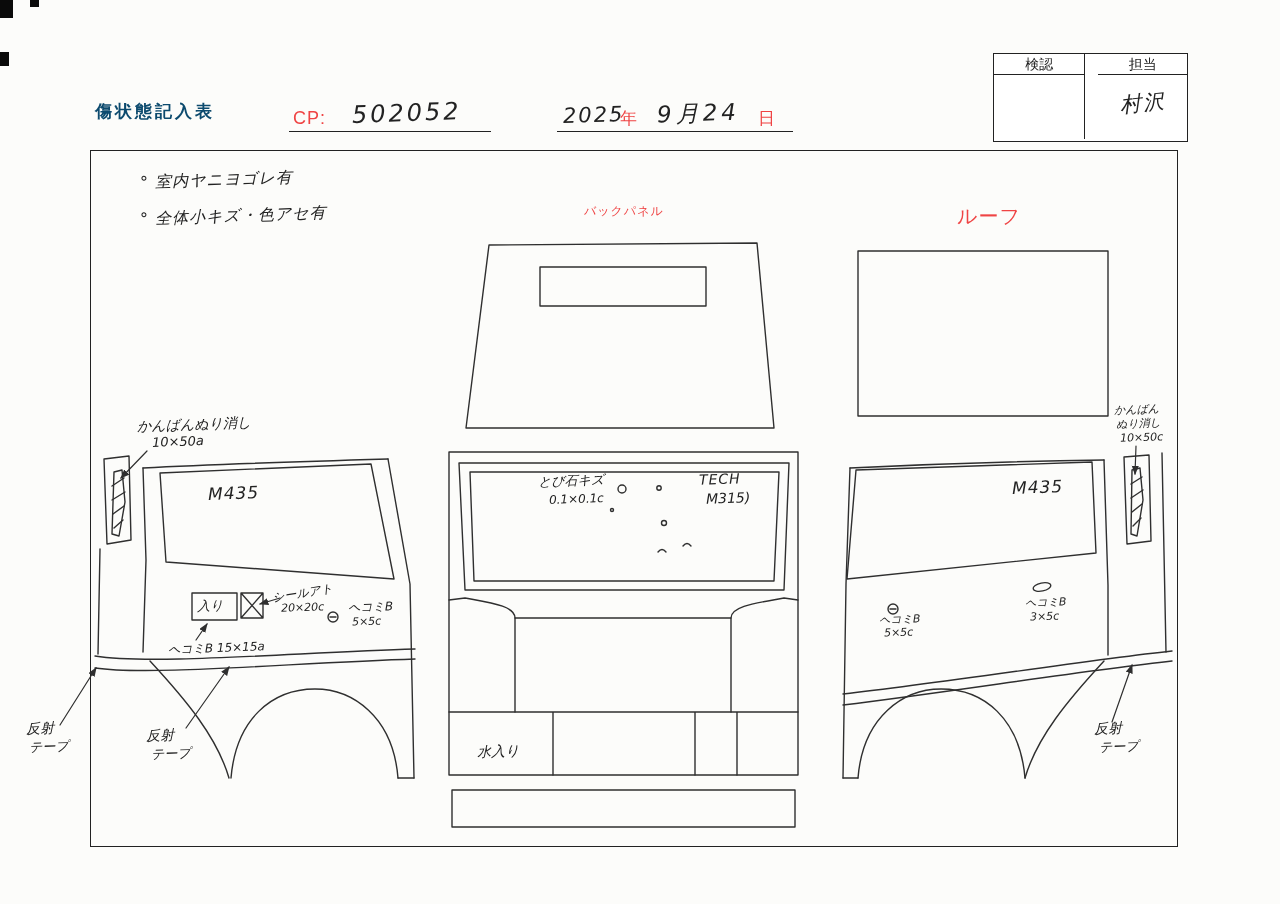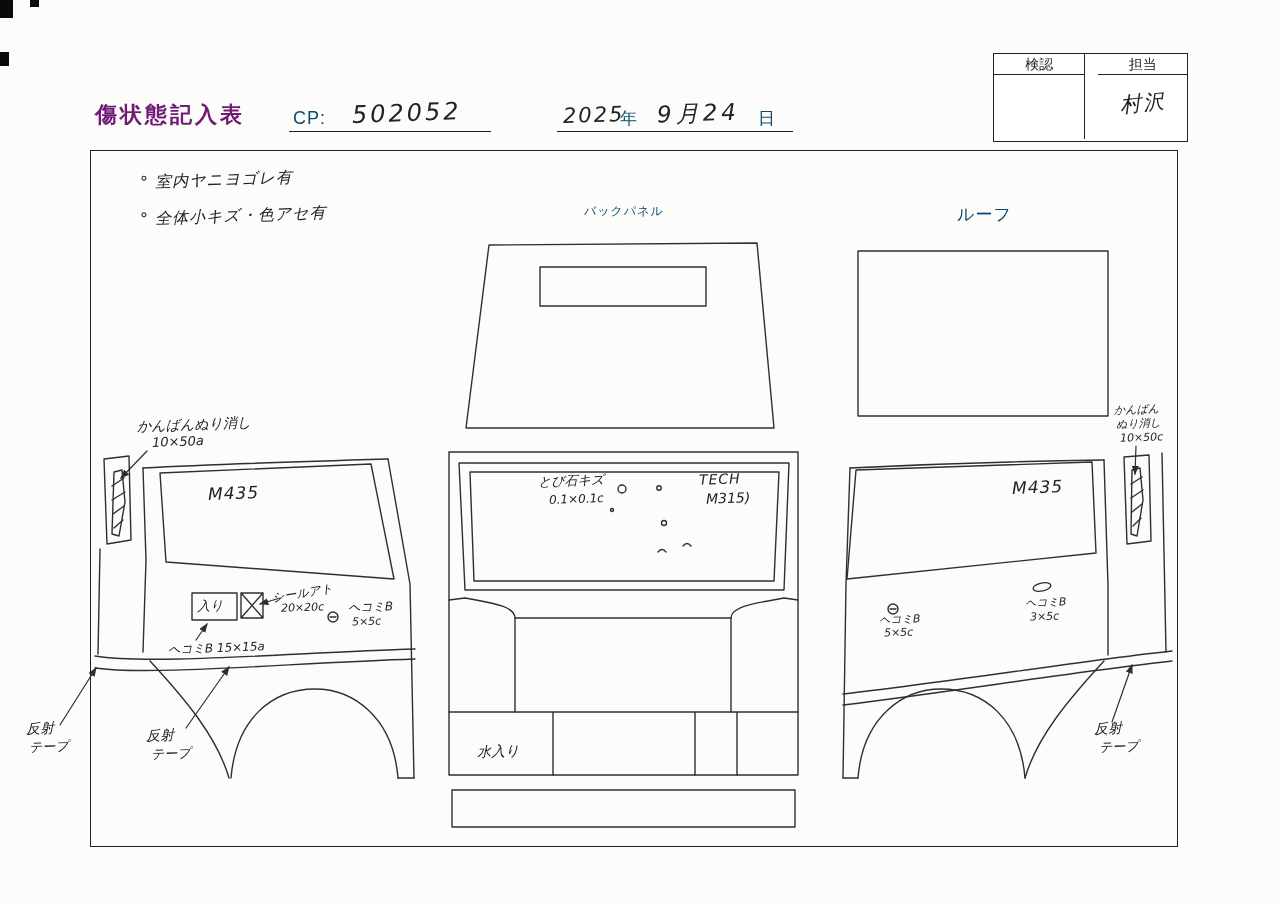--- a/index.html
+++ b/index.html
@@ -1,21 +1,21 @@
 <!DOCTYPE html>
 <html><head>
 <meta charset="utf-8">
 <style>
   html,body{margin:0;padding:0;background:#d9d9d9;}
   .page{position:relative;width:1280px;height:904px;background:#fcfcfa;overflow:hidden;
         font-family:"Liberation Sans",sans-serif;color:#1c1c1c;}
   .abs{position:absolute;white-space:nowrap;}
   .hw{font-family:"DejaVu Sans",sans-serif;font-style:italic;color:#222;display:inline-block;transform:rotate(-2deg);}
-  .title{font-size:22px;font-weight:bold;letter-spacing:3px;color:#701a75;}
-  .printed{font-family:"Liberation Sans",sans-serif;color:#0c4a6e;}
+  .title{font-size:17px;font-weight:bold;letter-spacing:3px;color:#0c4a6e;}
+  .printed{font-family:"Liberation Sans",sans-serif;color:#ef4444;}
   .uline{border-bottom:1.6px solid #222;height:0;}
   .bigbox{border:1.6px solid #222;}
   .approval{border:1.6px solid #222;background:#fff;}
   .ap-row{display:flex;gap:13px;}
   .ap-cell{box-sizing:border-box;}
   .ap-head .ap-cell{height:21px;line-height:21px;text-align:center;font-size:14px;border-bottom:1.4px solid #222;}
   .ap-head .ap-cell:first-child,.ap-body .ap-cell:first-child{border-right:1.4px solid #222;}
   .ap-body .ap-cell{height:64px;position:relative;}
   .sig{font-size:21px;transform:rotate(-6deg);position:absolute;left:22px;top:14px;letter-spacing:2px;}
   .artifact{background:#0a0a0a;position:absolute;}
@@ -54,21 +54,21 @@
       </div>
     </div>
   </div>
 
   <div class="abs bigbox" style="left:90px;top:150px;width:1086px;height:695px;"></div>
 
   <span class="abs hw" style="left:140px;top:170px;font-size:16px;letter-spacing:1px;">° 室内ヤニヨゴレ有</span>
   <span class="abs hw" style="left:140px;top:206px;font-size:16px;letter-spacing:1px;">° 全体小キズ・色アセ有</span>
 
   <span class="abs printed" style="left:584px;top:203px;font-size:12px;letter-spacing:1px;">バックパネル</span>
-  <span class="abs printed" style="left:957px;top:203px;font-size:17px;letter-spacing:1px;">ルーフ</span>
+  <span class="abs printed" style="left:957px;top:203px;font-size:20px;letter-spacing:1px;">ルーフ</span>
 
   <svg width="1280" height="904" viewBox="0 0 1280 904">
     <defs>
       <marker id="ah" markerWidth="9" markerHeight="8" refX="7" refY="3" orient="auto">
         <path d="M0,0 L8,3 L0,6 z" fill="#2f2f2f"></path>
       </marker>
     </defs>
     <g fill="none" stroke="#2f2f2f" stroke-width="1.4" stroke-linecap="round" stroke-linejoin="round">
 
       <g>

